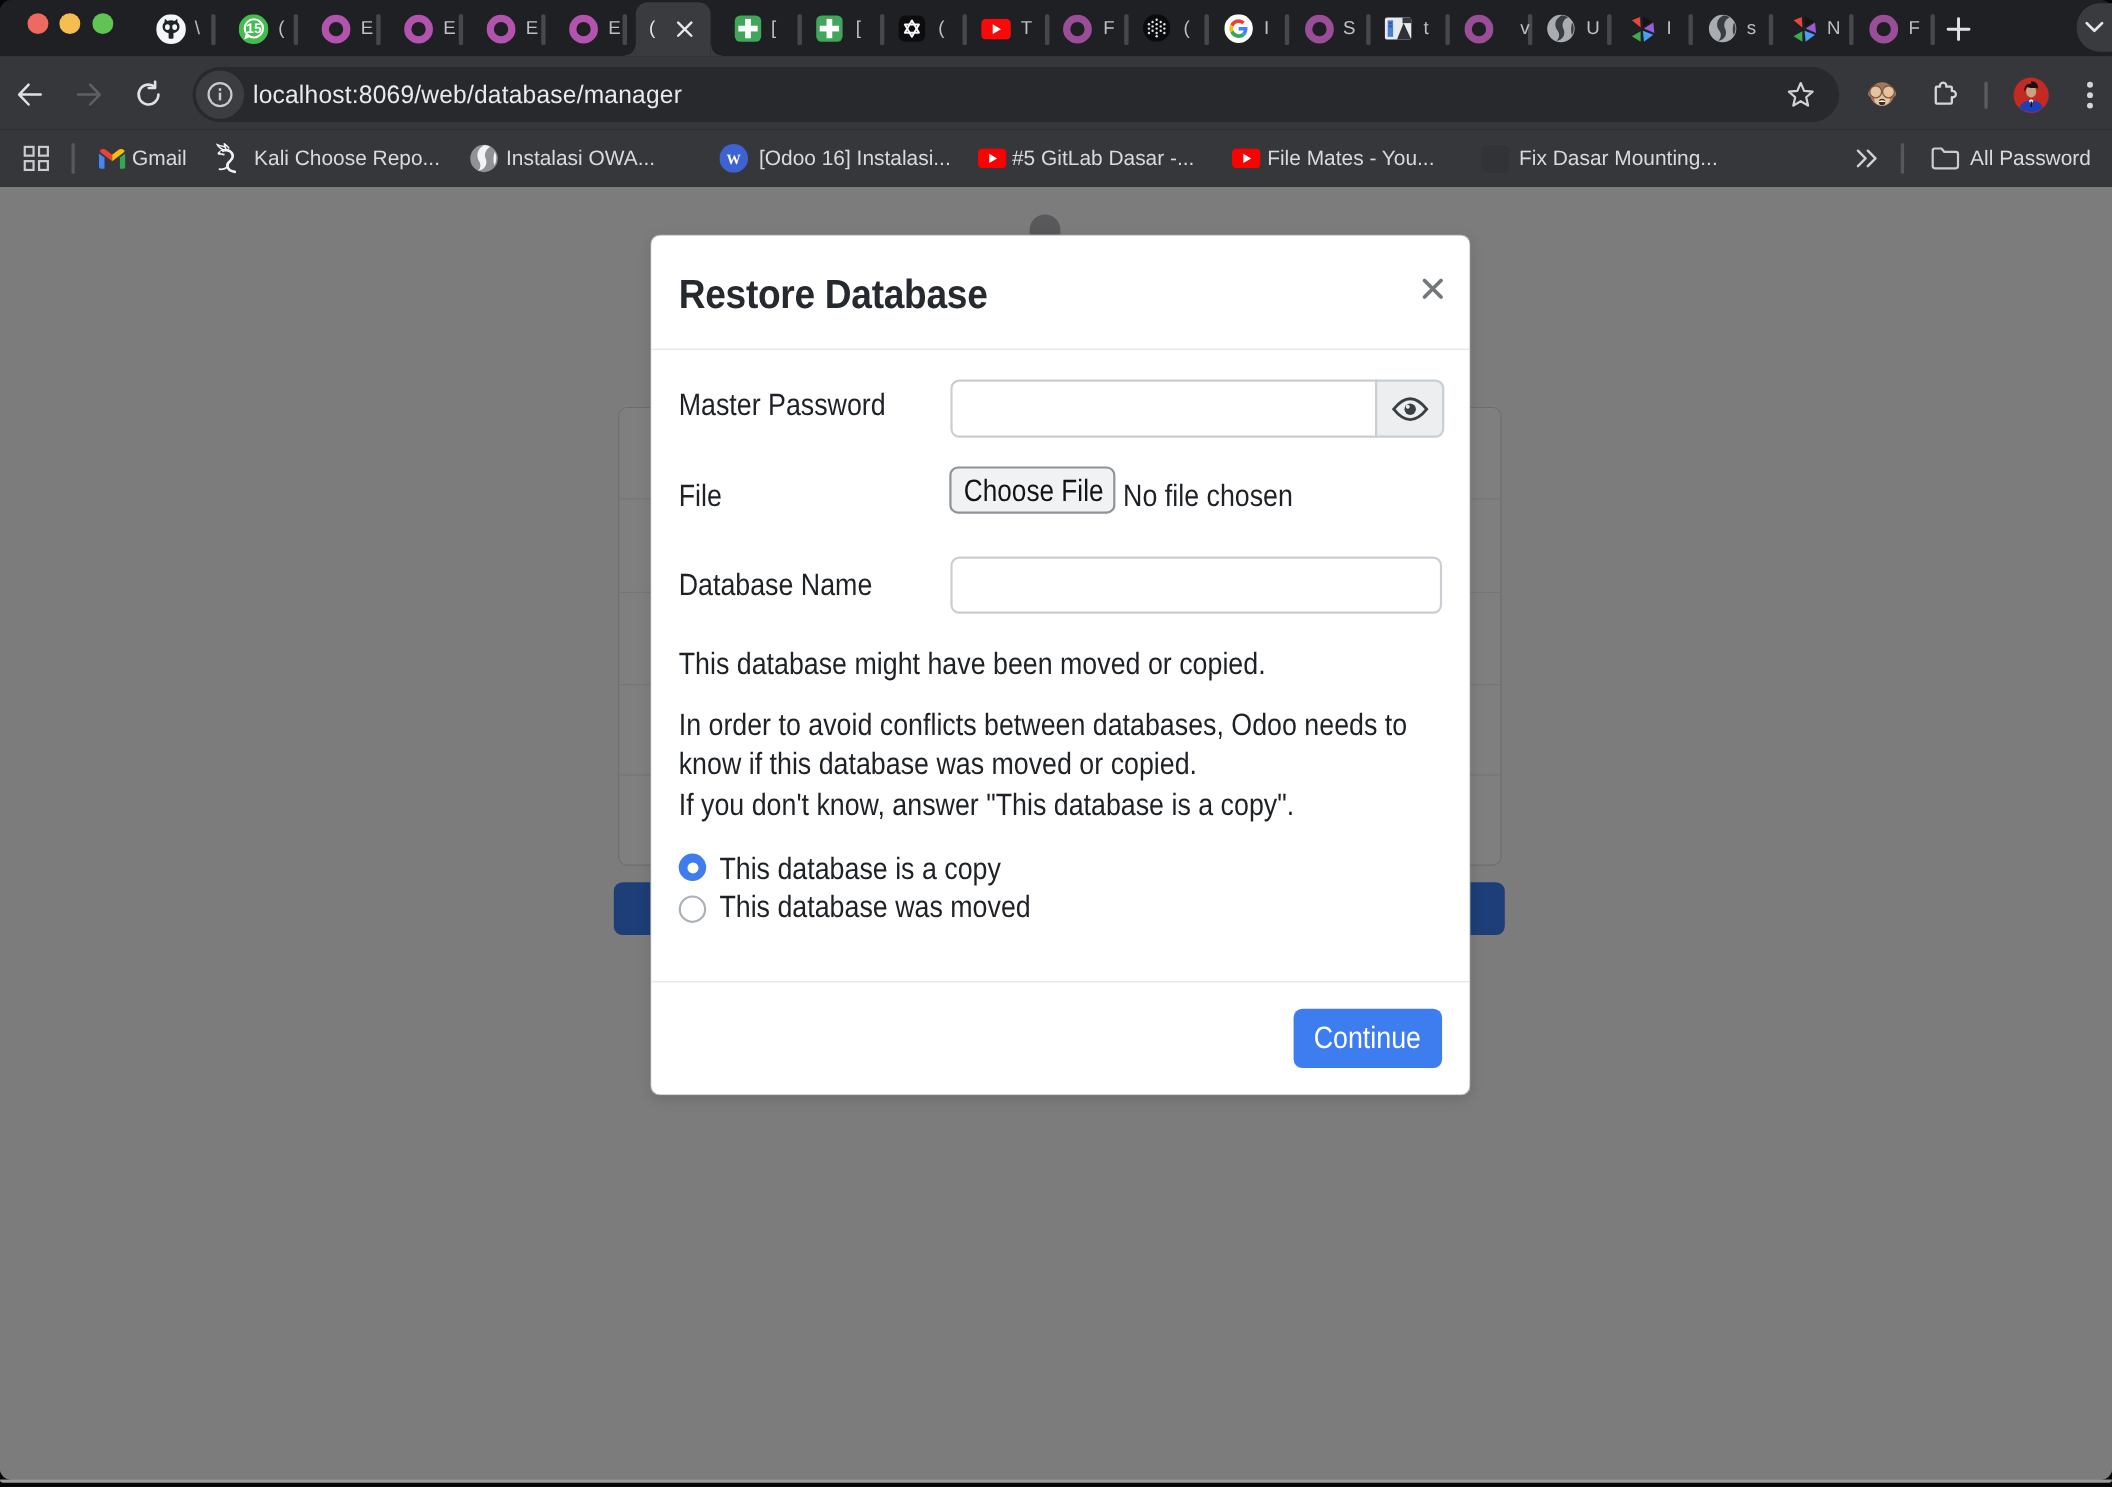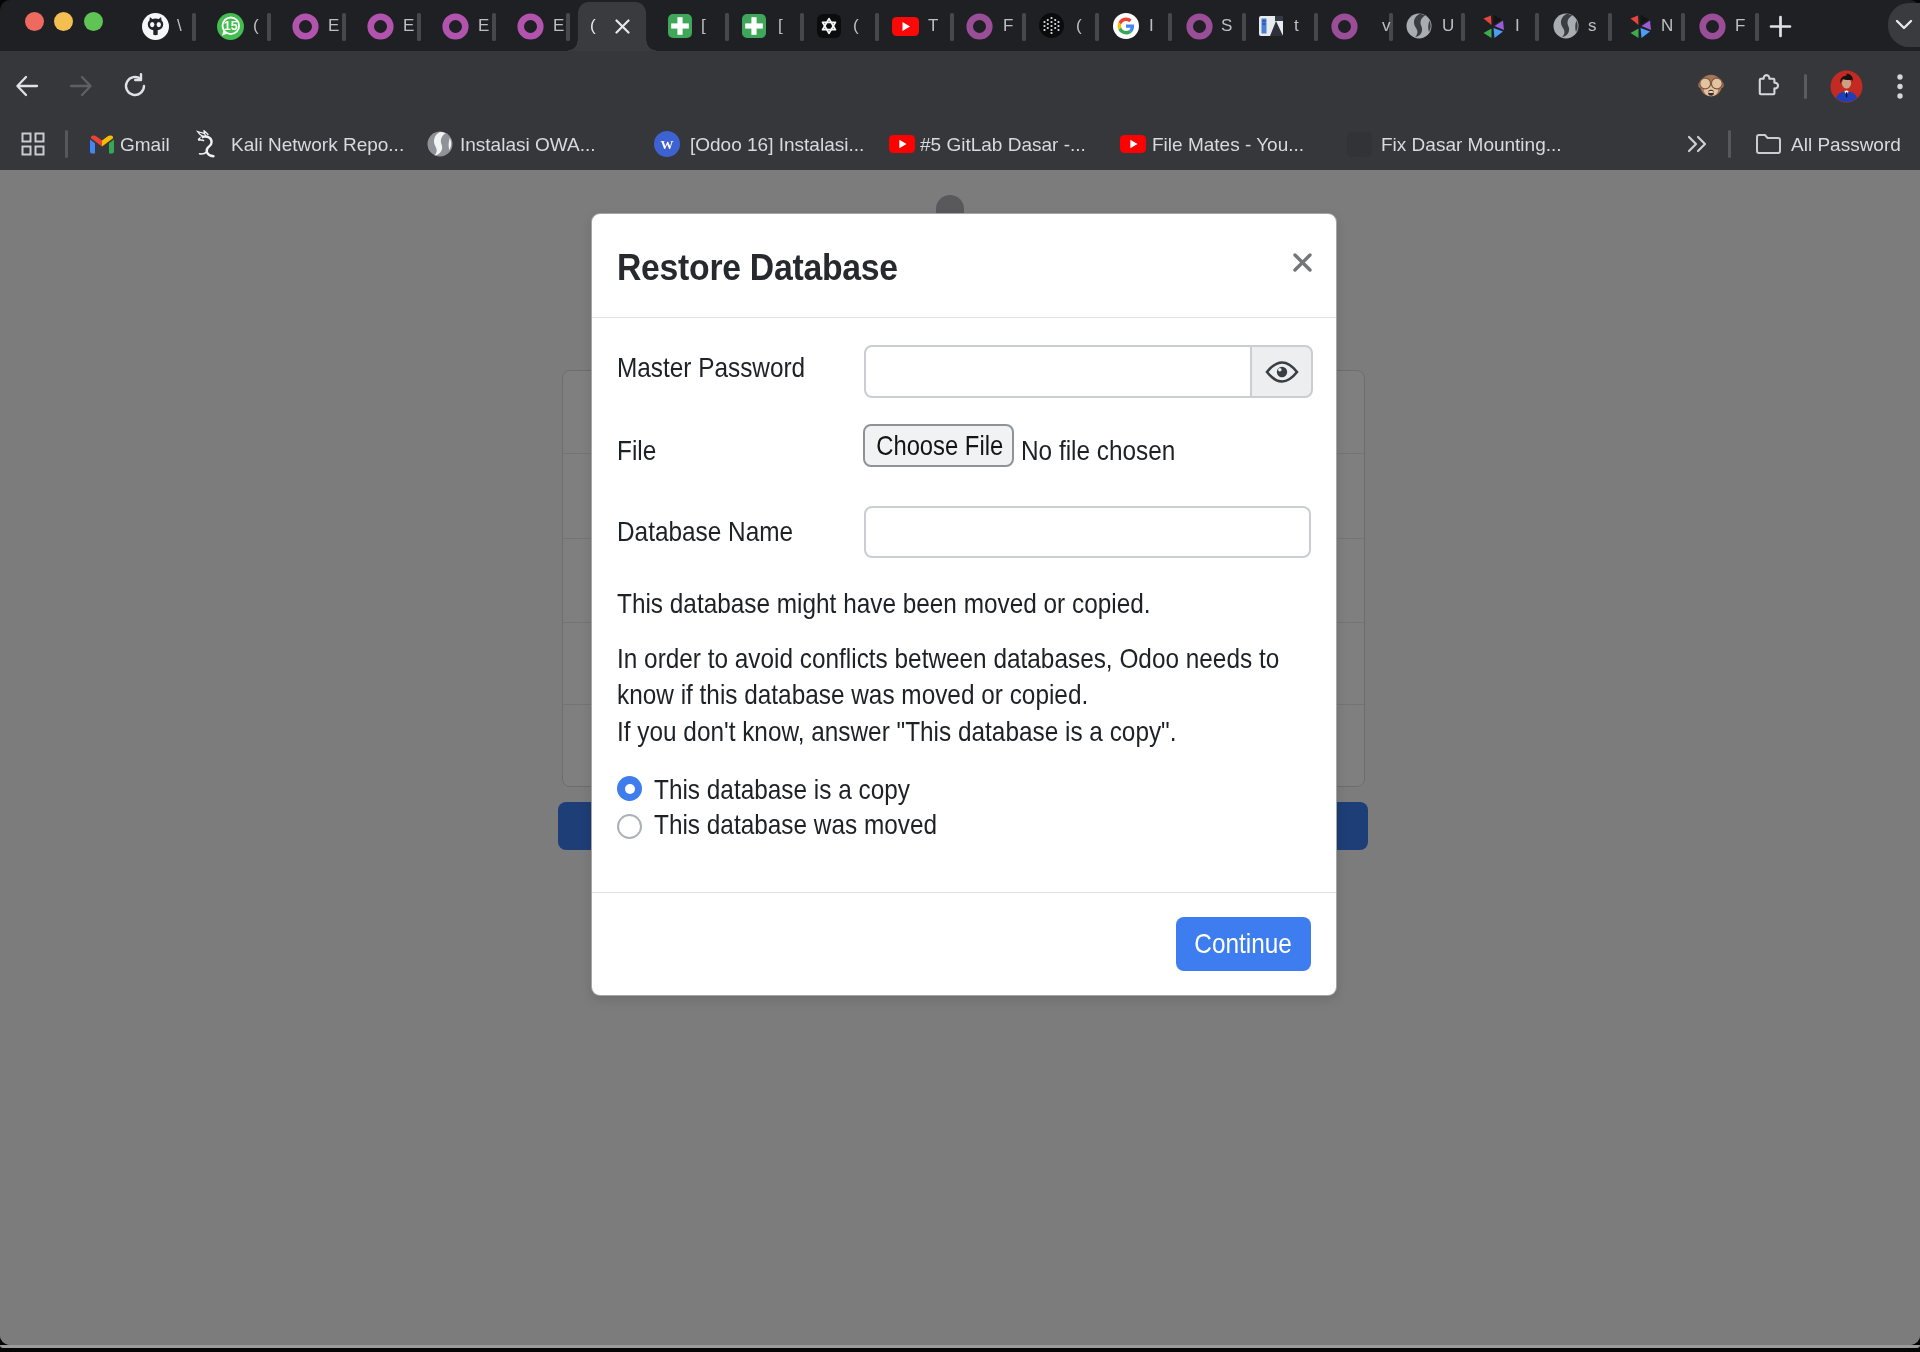--- a/index.html
+++ b/index.html
@@ -260,20 +260,34 @@
   </svg>
 
   <svg class="abs" style="left:68px; top:22px" width="26" height="26" viewBox="0 0 26 26">
     <path d="M3 13 H22 M14 4 L22.6 13 L14 22" stroke="#5e6164" stroke-width="2.3" fill="none" stroke-linecap="round" stroke-linejoin="round"></path>
   </svg>
 
   <svg class="abs" style="left:122px; top:22px" width="26" height="26" viewBox="0 0 26 26">
     <path d="M22 13 a9 9 0 1 1 -3.2-6.9" stroke="#dee1e5" stroke-width="2.4" fill="none" stroke-linecap="round"></path>
     <path d="M19 1.2 V7 H13.2" stroke="#dee1e5" stroke-width="2.4" fill="none" stroke-linecap="round" stroke-linejoin="round"></path>
   </svg>
+  <div id="omnibox">
+    <div class="abs" style="left:3px; top:3px; width:44px; height:44px; border-radius:50%; background:#3b3d41;"></div>
+
+    <svg class="abs" style="left:13px; top:13px" width="24" height="24" viewBox="0 0 24 24">
+      <circle cx="12" cy="12" r="10.4" fill="none" stroke="#c8ccd0" stroke-width="2"></circle>
+      <rect x="10.9" y="10.2" width="2.2" height="7" fill="#c8ccd0"></rect>
+      <rect x="10.9" y="6.2" width="2.2" height="2.4" fill="#c8ccd0"></rect>
+    </svg>
+    <div id="urltext">localhost:8069/web/database/manager</div>
+
+    <svg class="abs" style="left:1449px; top:12px" width="26" height="26" viewBox="0 0 26 26">
+      <path d="M13 2.5 L16.1 9.6 L23.8 10.3 L18 15.4 L19.7 23 L13 19 L6.3 23 L8 15.4 L2.2 10.3 L9.9 9.6 Z" fill="none" stroke="#cfd2d6" stroke-width="2" stroke-linejoin="round"></path>
+    </svg>
+  </div>
 
   <svg class="abs" style="left:1697px; top:21px" width="28" height="28" viewBox="0 0 28 28">
     <circle cx="4.5" cy="13" r="3.2" fill="#a4775a"></circle>
       <circle cx="23.5" cy="13" r="3.2" fill="#a4775a"></circle>
     <circle cx="14" cy="13.5" r="10.8" fill="#a4775a"></circle>
     <ellipse cx="14" cy="18" rx="7.2" ry="6.2" fill="#e4c3a1"></ellipse>
     <ellipse cx="14" cy="20.7" rx="2.9" ry="3" fill="#40291c"></ellipse>
     <path d="M11.1 20.7 a2.9 1.6 0 0 1 5.8 0 Z" fill="#fff"></path>
     <circle cx="8.2" cy="11.5" r="5.4" fill="#e4c3a1" stroke="#7d573e" stroke-width="1.2"></circle>
     <circle cx="19.8" cy="11.5" r="5.4" fill="#e4c3a1" stroke="#7d573e" stroke-width="1.2"></circle>
@@ -323,21 +337,21 @@
   <svg class="abs" style="left:195px; top:12px" width="32" height="30" viewBox="0 0 32 30">
     <g stroke="#f0f2f4" fill="none" stroke-linecap="round">
       <path d="M8.5 6.5 C 5.5 5 3.5 3.5 2.5 1.5 C 5 2.5 7.5 3 9.5 3.5" stroke-width="1.3"></path>
       <path d="M10.5 5.5 C 9.5 4 9 2.5 9 .8 C 10.5 2 12 3.2 13 4.5" stroke-width="1.3"></path>
       <path d="M4 9.5 C 6.5 6.5 11 5.5 14 7.5 C 17.5 9.8 17.3 14 14.2 16.4 C 12 18.1 11.2 19.8 11.8 21.8 C 12.5 24.2 15 25.8 18.5 26.2" stroke-width="2.4"></path>
       <path d="M11.8 21.8 C 10 23.5 7.5 24.3 4.5 23.8" stroke-width="1.6"></path>
       <path d="M4 9.5 L8.5 10.5" stroke-width="1.6"></path>
     </g>
     <circle cx="6.2" cy="8.3" r="1" fill="#1e2024"></circle>
   </svg>
-  <div class="bktext" style="left:231px">Kali Network Repo...</div>
+  <div class="bktext" style="left:231px">Kali Choose Repo...</div>
 
   <svg class="abs" style="left:427px; top:13px" width="26" height="26" viewBox="0 0 26 26">
     <circle cx="13" cy="13" r="12.5" fill="#8f9296"></circle>
     <path d="M13 1 C 7 4 5.5 10.5 8.5 15.5 C 10.5 18.7 10 22 7.5 24.5 C 14 23.5 16.5 18 14.5 13.2 C 13 9.5 14.2 5 18.6 2.3 C 16.8 1.4 14.9 1 13 1 Z" fill="#f2f3f5"></path>
     <path d="M22.8 7 C 24.8 10.8 24.7 15.6 22.3 19.3 C 21.2 15.3 21.4 11 22.8 7 Z" fill="#f2f3f5"></path>
   </svg>
   <div class="bktext" style="left:460px">Instalasi OWA...</div>
 
   <svg class="abs" style="left:654px; top:13px" width="26" height="26" viewBox="0 0 26 26">
     <circle cx="13" cy="13" r="13" fill="#3f62d2"></circle>

